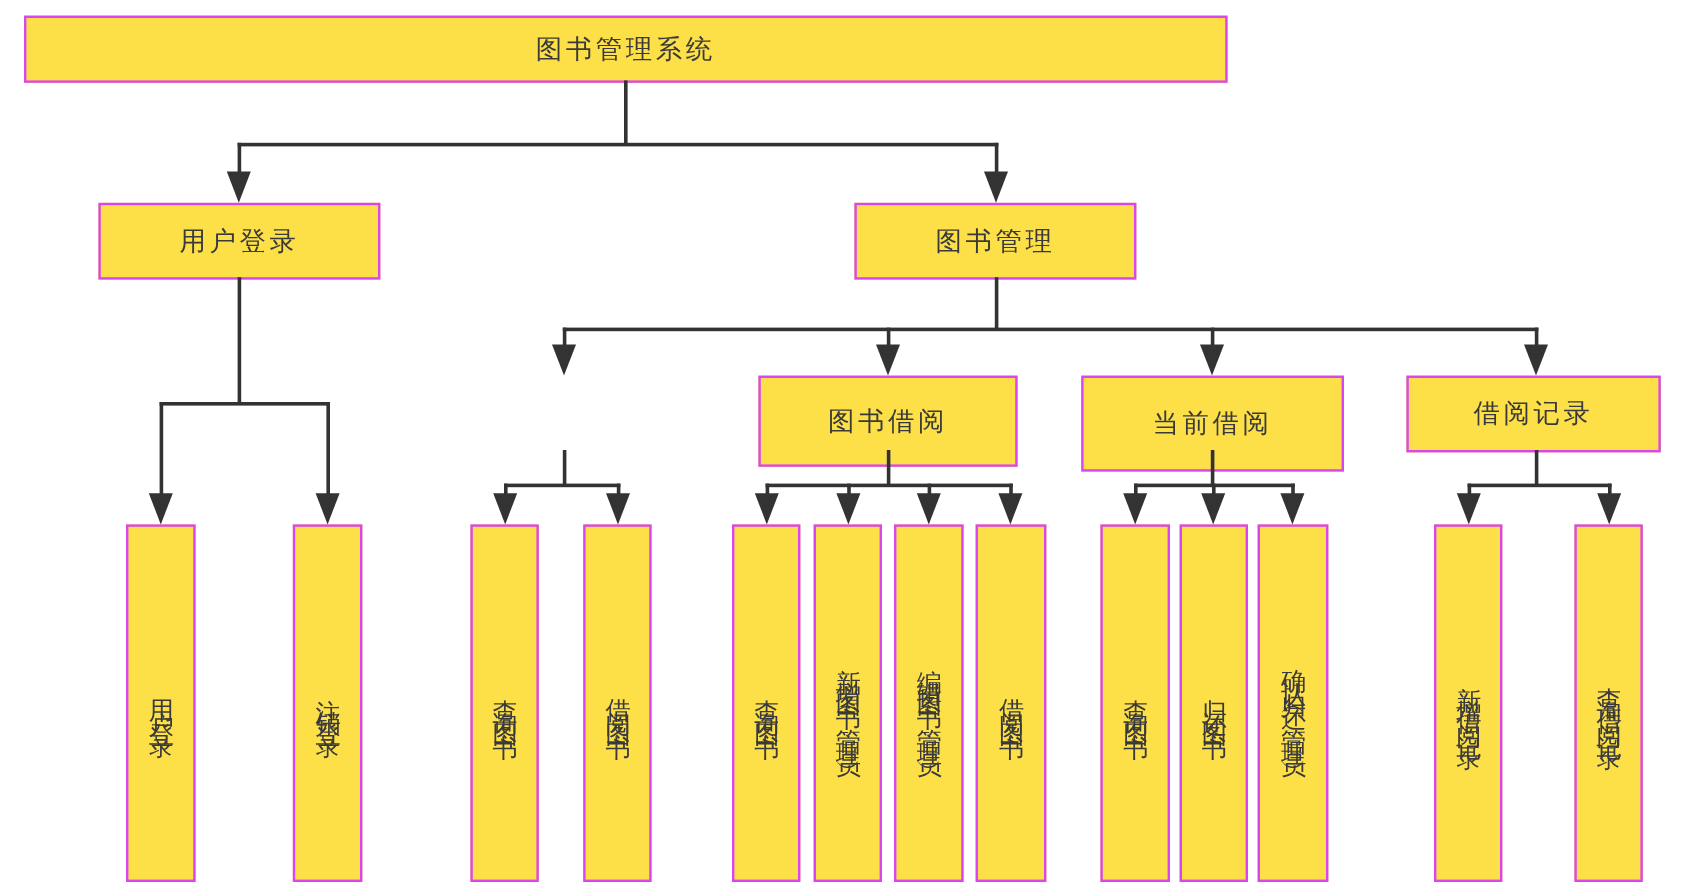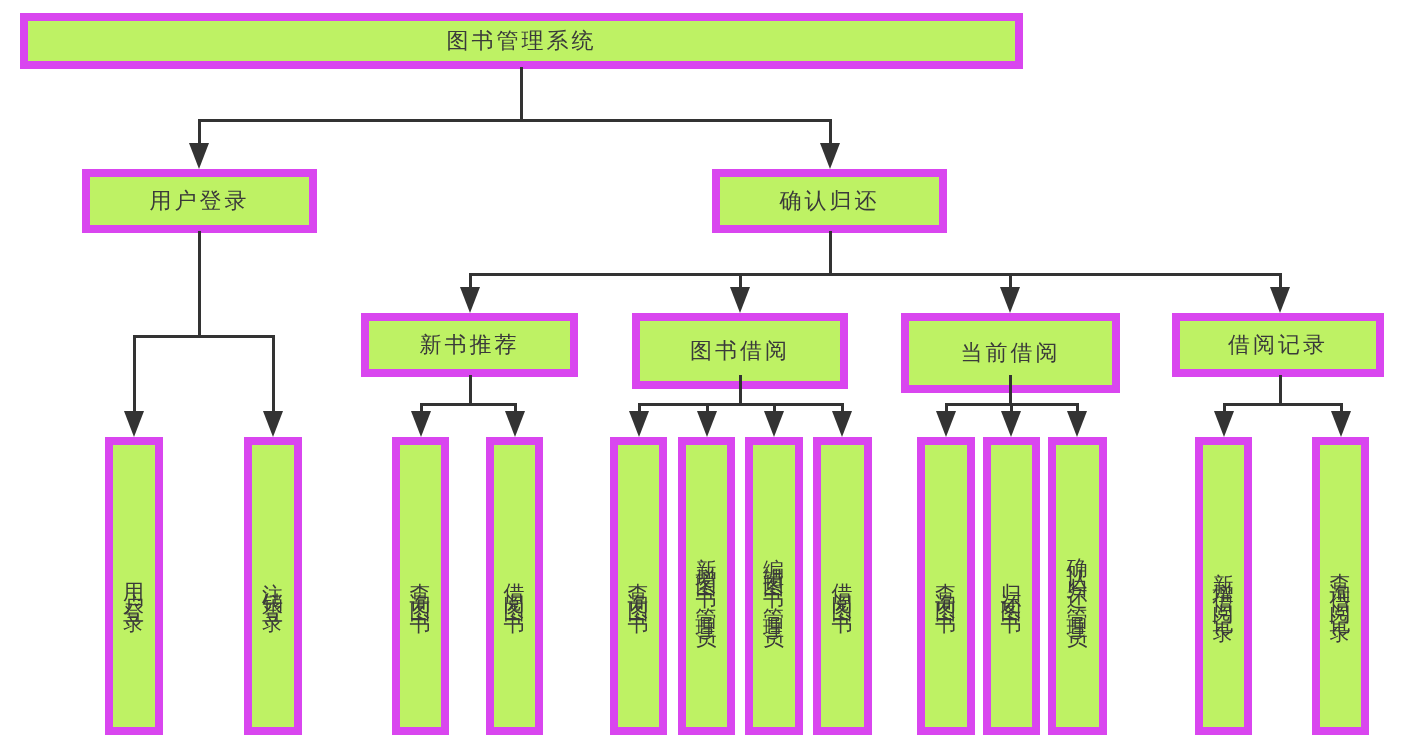--- a/index.html
+++ b/index.html
@@ -1,41 +1,40 @@
 <!DOCTYPE html>
 <html><head>
 <meta charset="utf-8">
 <style>
   html,body{margin:0;padding:0;background:#ffffff;}
   body{font-family:"Liberation Sans","DejaVu Sans",sans-serif;}
   .canvas{position:relative;width:1405px;height:747px;background:#ffffff;overflow:hidden;}
-  .box{position:absolute;box-sizing:border-box;border:8px solid #d946ef;background:#bef264;
+  .box{position:absolute;box-sizing:border-box;border:2px solid #d946ef;background:#fde047;
        display:flex;align-items:center;justify-content:center;color:#3a3a3a;
        font-size:22px;letter-spacing:3px;white-space:nowrap;}
   .leaf{writing-mode:vertical-rl;text-orientation:mixed;font-size:21px;letter-spacing:10px;
         white-space:normal;line-height:1;}
   .vl,.hl{position:absolute;background:#333333;}
   .vl{width:3px;}
   .hl{height:3px;}
   .ar{position:absolute;width:0;height:0;border-left:10px solid transparent;
       border-right:10px solid transparent;border-top:26px solid #333333;}
   .watermark{position:absolute;right:14px;bottom:6px;font-size:18px;color:#a59c9a;
              letter-spacing:1px;white-space:nowrap;}
 </style>
 </head>
 <body>
 
 <div class="canvas">
 
   <div class="box" style="left:20px;top:13px;width:1003px;height:56px;">图书管理系统</div>
 
   <div class="box" style="left:82px;top:169px;width:235px;height:64px;">用户登录</div>
-  <div class="box" style="left:712px;top:169px;width:235px;height:64px;">确认归还</div>
+  <div class="box" style="left:712px;top:169px;width:235px;height:64px;">图书管理</div>
 
-  <div class="box" style="left:361px;top:313px;width:217px;height:64px;">新书推荐</div>
   <div class="box" style="left:632px;top:313px;width:216px;height:76px;">图书借阅</div>
   <div class="box" style="left:901px;top:313px;width:219px;height:80px;">当前借阅</div>
   <div class="box" style="left:1172px;top:313px;width:212px;height:64px;">借阅记录</div>
 
   <div class="box leaf" style="left:105px;top:437px;width:58px;height:298px;">用户登录</div>
   <div class="box leaf" style="left:244px;top:437px;width:58px;height:298px;">注销登录</div>
   <div class="box leaf" style="left:392px;top:437px;width:57px;height:298px;">查询图书</div>
   <div class="box leaf" style="left:486px;top:437px;width:57px;height:298px;">借阅图书</div>
   <div class="box leaf" style="left:610px;top:437px;width:57px;height:298px;">查询图书</div>
   <div class="box leaf" style="left:678px;top:437px;width:57px;height:298px;">新增图书（管理员）</div>

